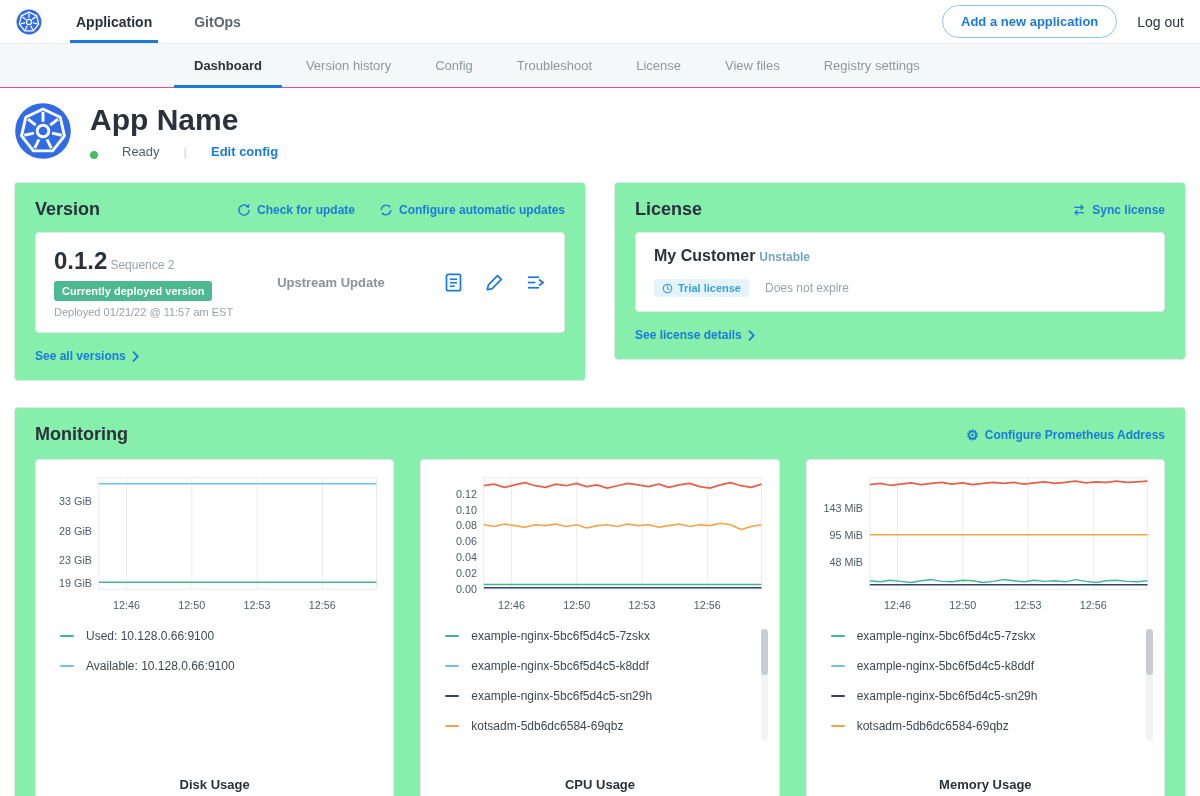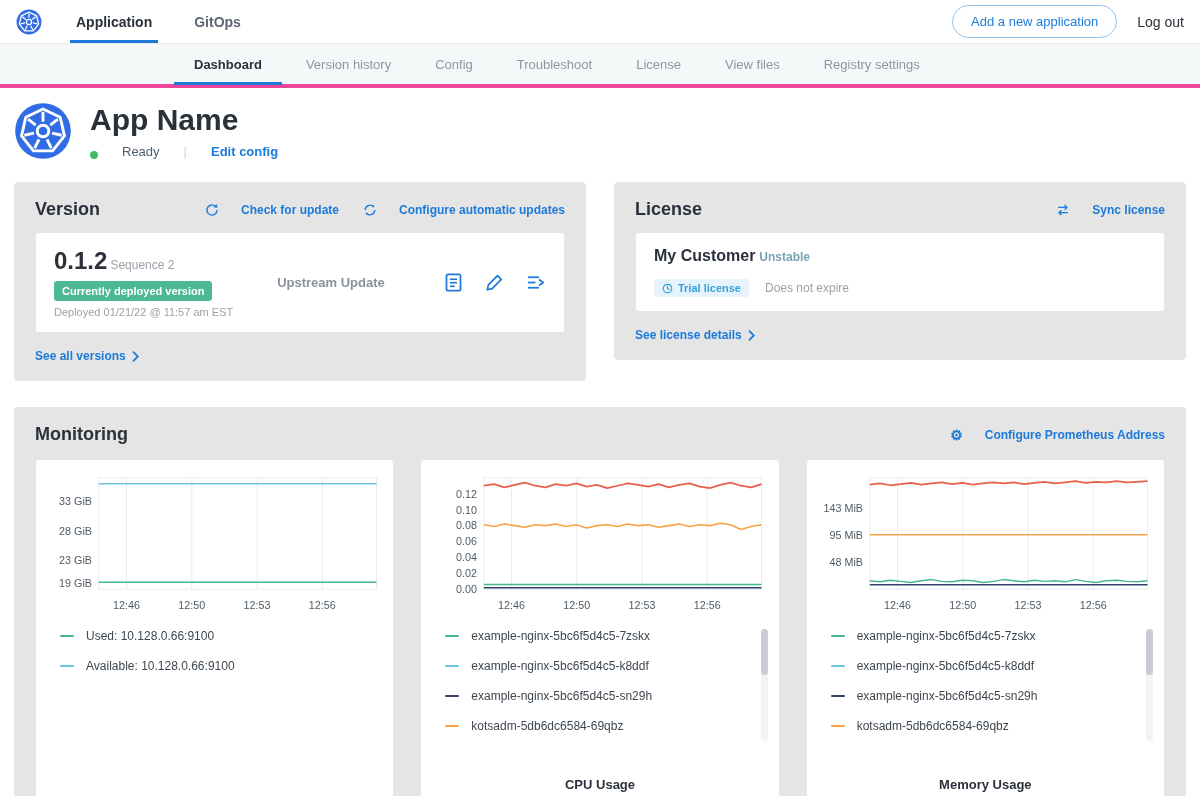--- a/index.html
+++ b/index.html
@@ -13,48 +13,48 @@
   }
 
   
   .topnav { display:flex; align-items:center; height:44px; padding:0 16px; border-bottom:1px solid #e8ecee; background:#fff; }
   .logo-sm svg { width:26px; height:26px; display:block; }
   .topnav-tabs { display:flex; height:100%; margin-left:18px; }
   .topnav-tab { display:flex; align-items:center; padding:0 16px; margin-right:10px; font-size:14px; font-weight:700; color:#5c6570; cursor:pointer; position:relative; }
   .topnav-tab.active { color:#2b313b; }
   .topnav-tab.active::after { content:""; position:absolute; left:10px; right:10px; bottom:0; height:3px; background:#1c7ada; }
   .topnav-right { margin-left:auto; display:flex; align-items:center; gap:20px; }
-  .add-app-btn { border:1px solid #8fc3ef; color:#1c7ada; background:#fff; font-weight:400; font-size:13px; padding:8px 18px; border-radius:20px; cursor:pointer; font-family:inherit; }
+  .add-app-btn { border:1px solid #8fc3ef; color:#1c7ada; background:#fff; font-weight:700; font-size:13px; padding:8px 18px; border-radius:20px; cursor:pointer; font-family:inherit; }
   .logout { font-size:14px; color:#2b313b; cursor:pointer; }
 
   
-  .subnav { display:flex; align-items:stretch; height:44px; background:#f5f8f9; border-bottom:4px solid #ec4899; padding-left:172px; }
+  .subnav { display:flex; align-items:stretch; height:44px; background:#f5f8f9; border-bottom:1px solid #ec4899; padding-left:172px; }
   .subnav-tab { display:flex; align-items:center; padding:0 22px; font-size:13px; color:#8f979e; cursor:pointer; position:relative; }
   .subnav-tab.active { color:#2b313b; font-weight:700; }
   .subnav-tab.active::after { content:""; position:absolute; left:2px; right:2px; bottom:-1px; height:3px; background:#1c7ada; }
 
   
   .app-header { display:flex; align-items:center; padding:14px 14px 16px; background:#fff; }
   .logo-lg svg { width:58px; height:58px; display:block; }
   .app-header-info { margin-left:18px; }
   .app-title { font-size:30px; font-weight:700; color:#2b313b; }
   .app-status-row { display:flex; align-items:flex-end; margin-top:7px; font-size:13px; color:#4f5e6d; gap:24px; }
   .status-dot { width:8px; height:8px; border-radius:50%; background:#44bb66; display:inline-block; }
   .v-divider { color:#ccd3d8; }
   .link { color:#1c7ada; font-weight:700; font-size:12px; cursor:pointer; }
   .edit-config { font-size:13px; font-weight:600; }
 
   
   .main { padding:6px 14px 0; }
   .cards-row { display:flex; gap:28px; align-items:flex-start; }
-  .card { background:#e5e5e5; border:1px solid #e2e8eb; border-radius:4px; padding:16px 20px; flex:1; }
+  .card { background:#86efac; border:1px solid #e2e8eb; border-radius:4px; padding:16px 20px; flex:1; }
   .card-header { display:flex; align-items:center; justify-content:space-between; }
   .card-title { font-size:18px; font-weight:700; color:#2b313b; }
   .card-links { display:flex; gap:24px; align-items:center; }
-  .icon-link { display:inline-flex; align-items:flex-start; gap:22px; color:#1c7ada; font-weight:700; font-size:12px; cursor:pointer; white-space:nowrap; }
+  .icon-link { display:inline-flex; align-items:flex-start; gap:6px; color:#1c7ada; font-weight:700; font-size:12px; cursor:pointer; white-space:nowrap; }
   .inner-box { background:#fff; border:1px solid #e2e8eb; border-radius:4px; margin-top:12px; padding:14px 18px; display:flex; align-items:center; }
 
   .version-num-row { display:flex; align-items:baseline; gap:3px; }
   .version-num { font-size:24px; font-weight:700; color:#2b313b; }
   .sequence { font-size:12px; color:#9aa2a9; }
   .deployed-badge { display:inline-block; background:#4db992; color:#fff; font-size:11px; font-weight:700; padding:4px 8px; border-radius:3px; margin:6px 0 5px; }
   .deployed-date { font-size:11px; color:#9aa2a9; }
   .upstream { font-size:13px; font-weight:600; color:#8a929b; margin-left:44px; }
   .version-icons { margin-left:auto; display:flex; gap:20px; align-items:center; }
   .version-icons svg { cursor:pointer; display:block; }
@@ -285,20 +285,21 @@
               <div class="legend-item">
                 <span class="legend-dash" style="background: rgb(68, 183, 139);"></span>
                 <span class="legend-label">Used: 10.128.0.66:9100</span>
               </div>
               <div class="legend-item">
                 <span class="legend-dash" style="background: rgb(108, 197, 220);"></span>
                 <span class="legend-label">Available: 10.128.0.66:9100</span>
               </div>
             </div>
         </div>
+        <div class="chart-title">Disk Usage</div>
       </div>
 
       <div class="chart-panel">
         <svg class="chart" viewBox="0 0 345 152">
             <rect x="54" y="8" width="284" height="114" fill="none" stroke="#e7ecef" stroke-width="1"></rect>
             <line x1="82.4" y1="8" x2="82.4" y2="122" stroke="#e7ecef"></line>
             <text x="82.4" y="142" text-anchor="middle" font-size="11" fill="#4f5b66" font-family="Liberation Sans, sans-serif">12:46</text>
             <line x1="149.14" y1="8" x2="149.14" y2="122" stroke="#e7ecef"></line>
             <text x="149.14" y="142" text-anchor="middle" font-size="11" fill="#4f5b66" font-family="Liberation Sans, sans-serif">12:50</text>
             <line x1="215.88" y1="8" x2="215.88" y2="122" stroke="#e7ecef"></line>

